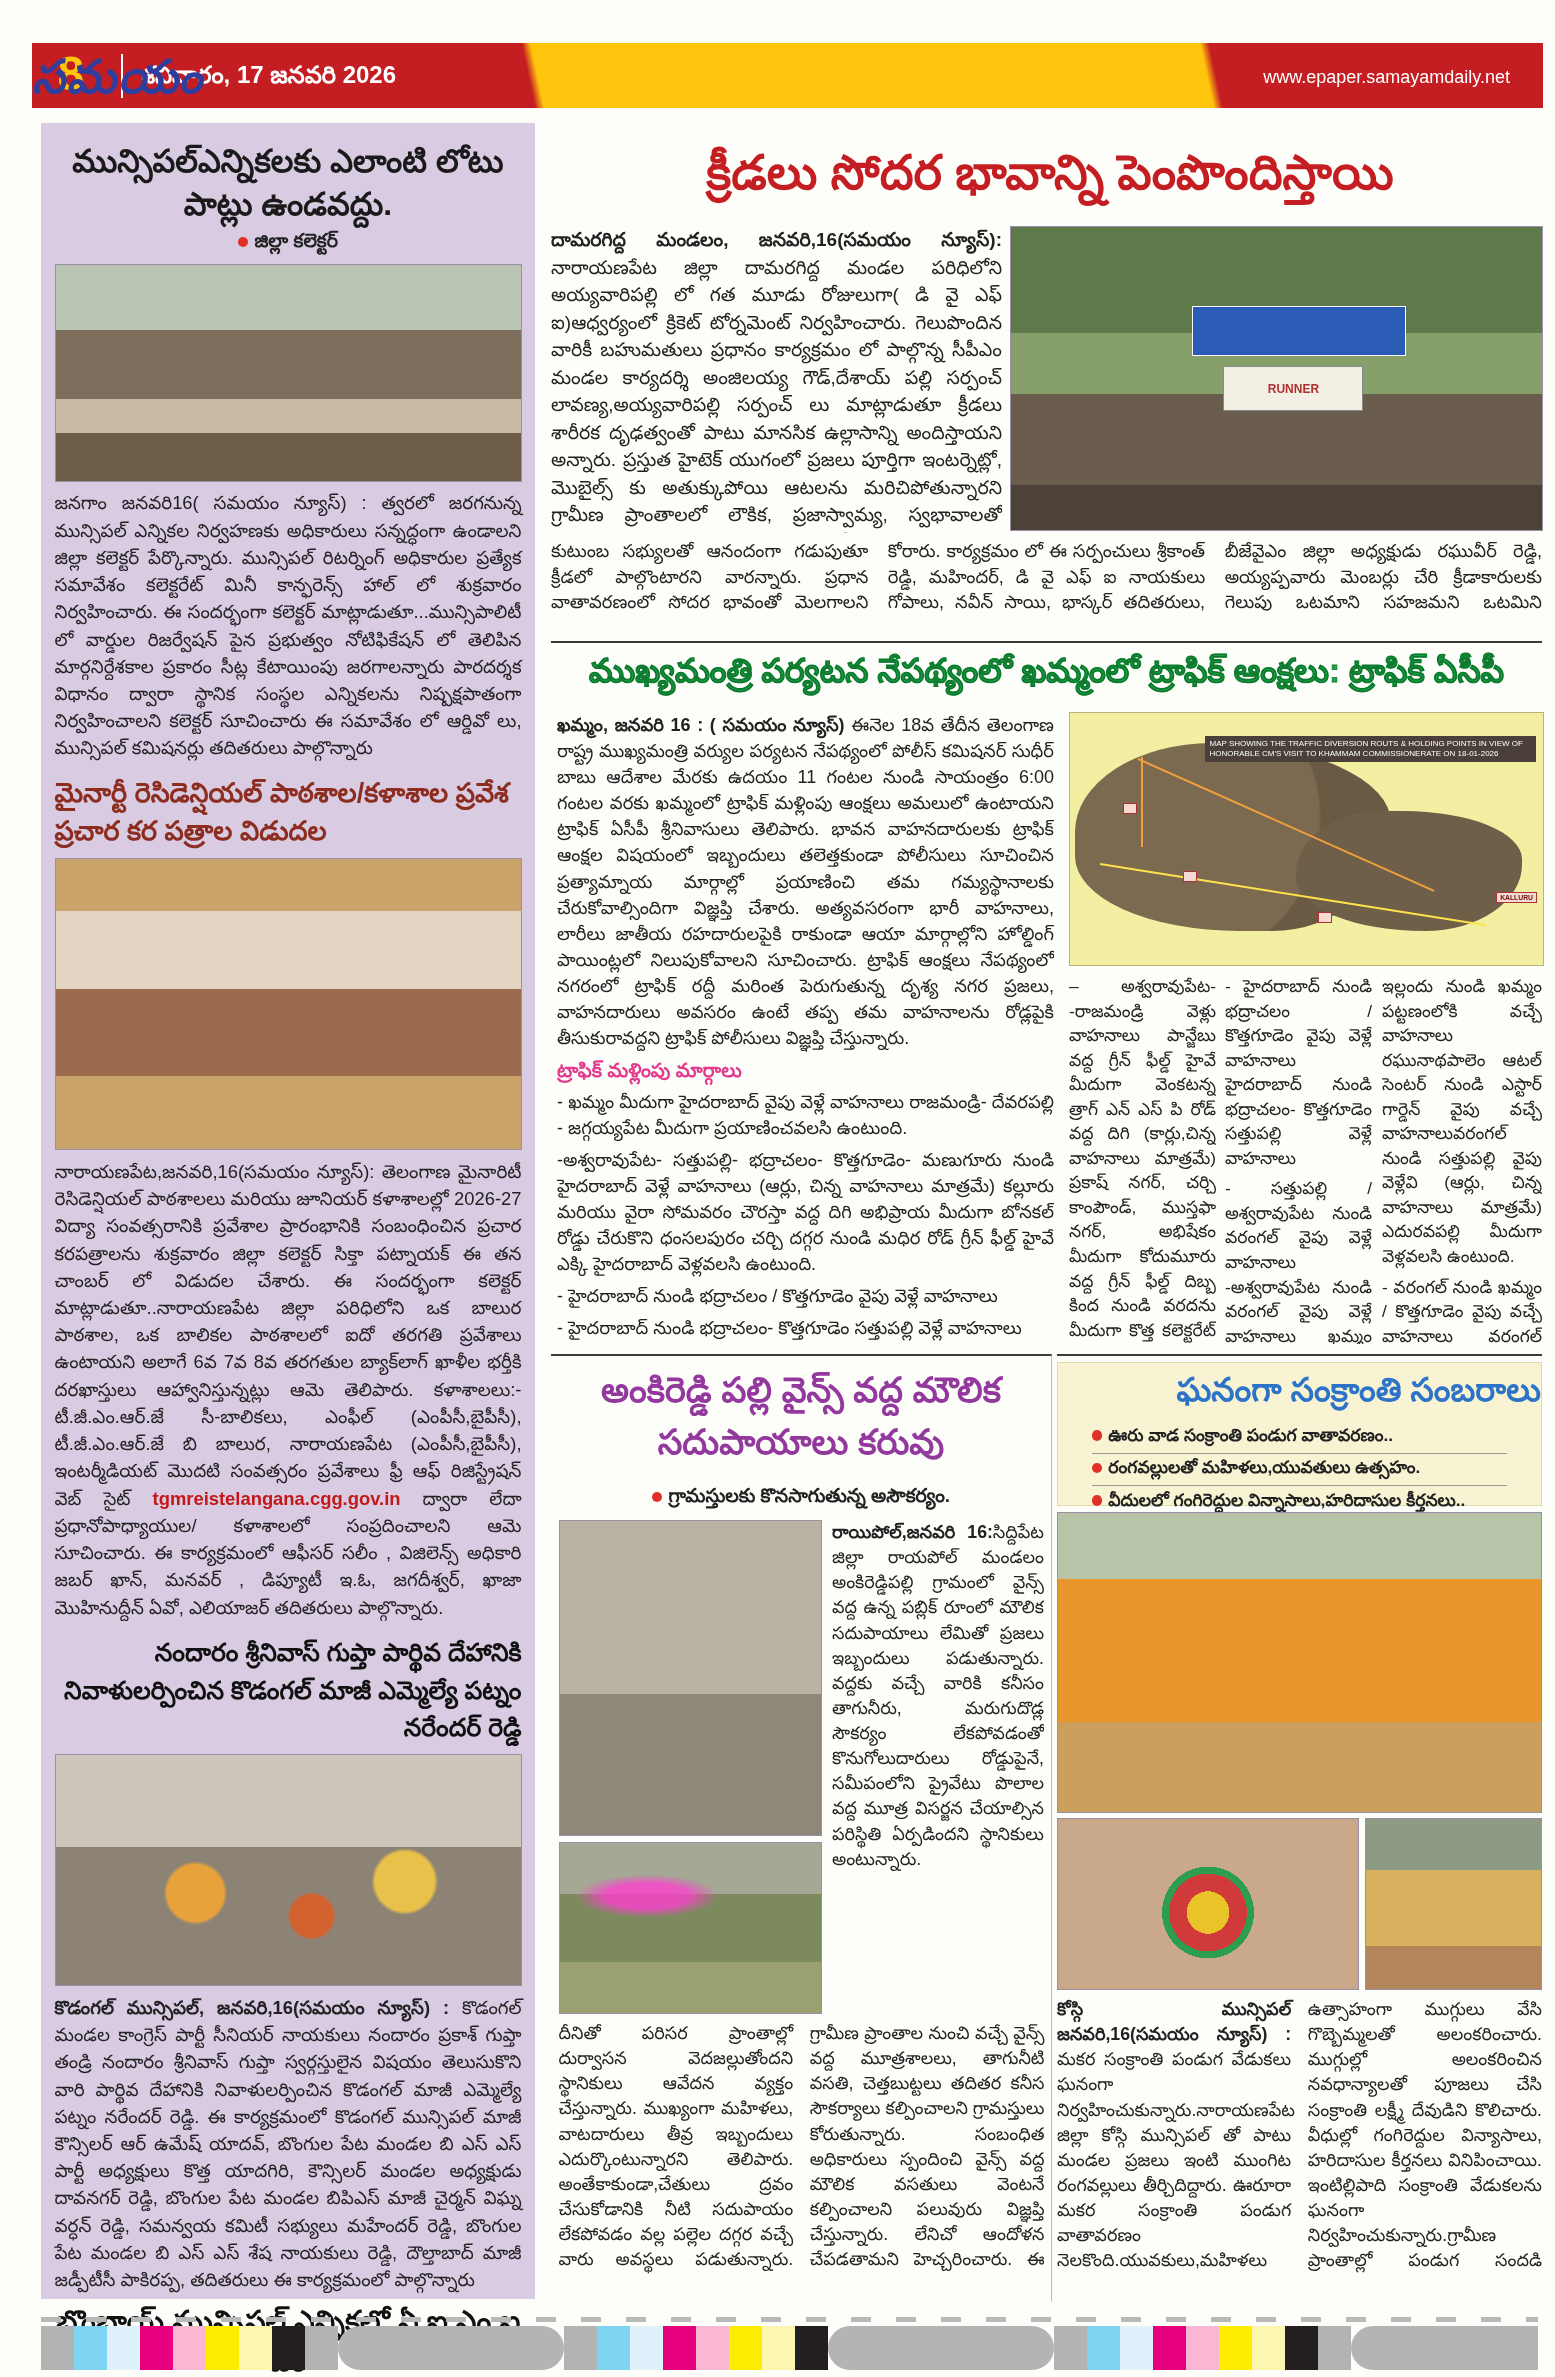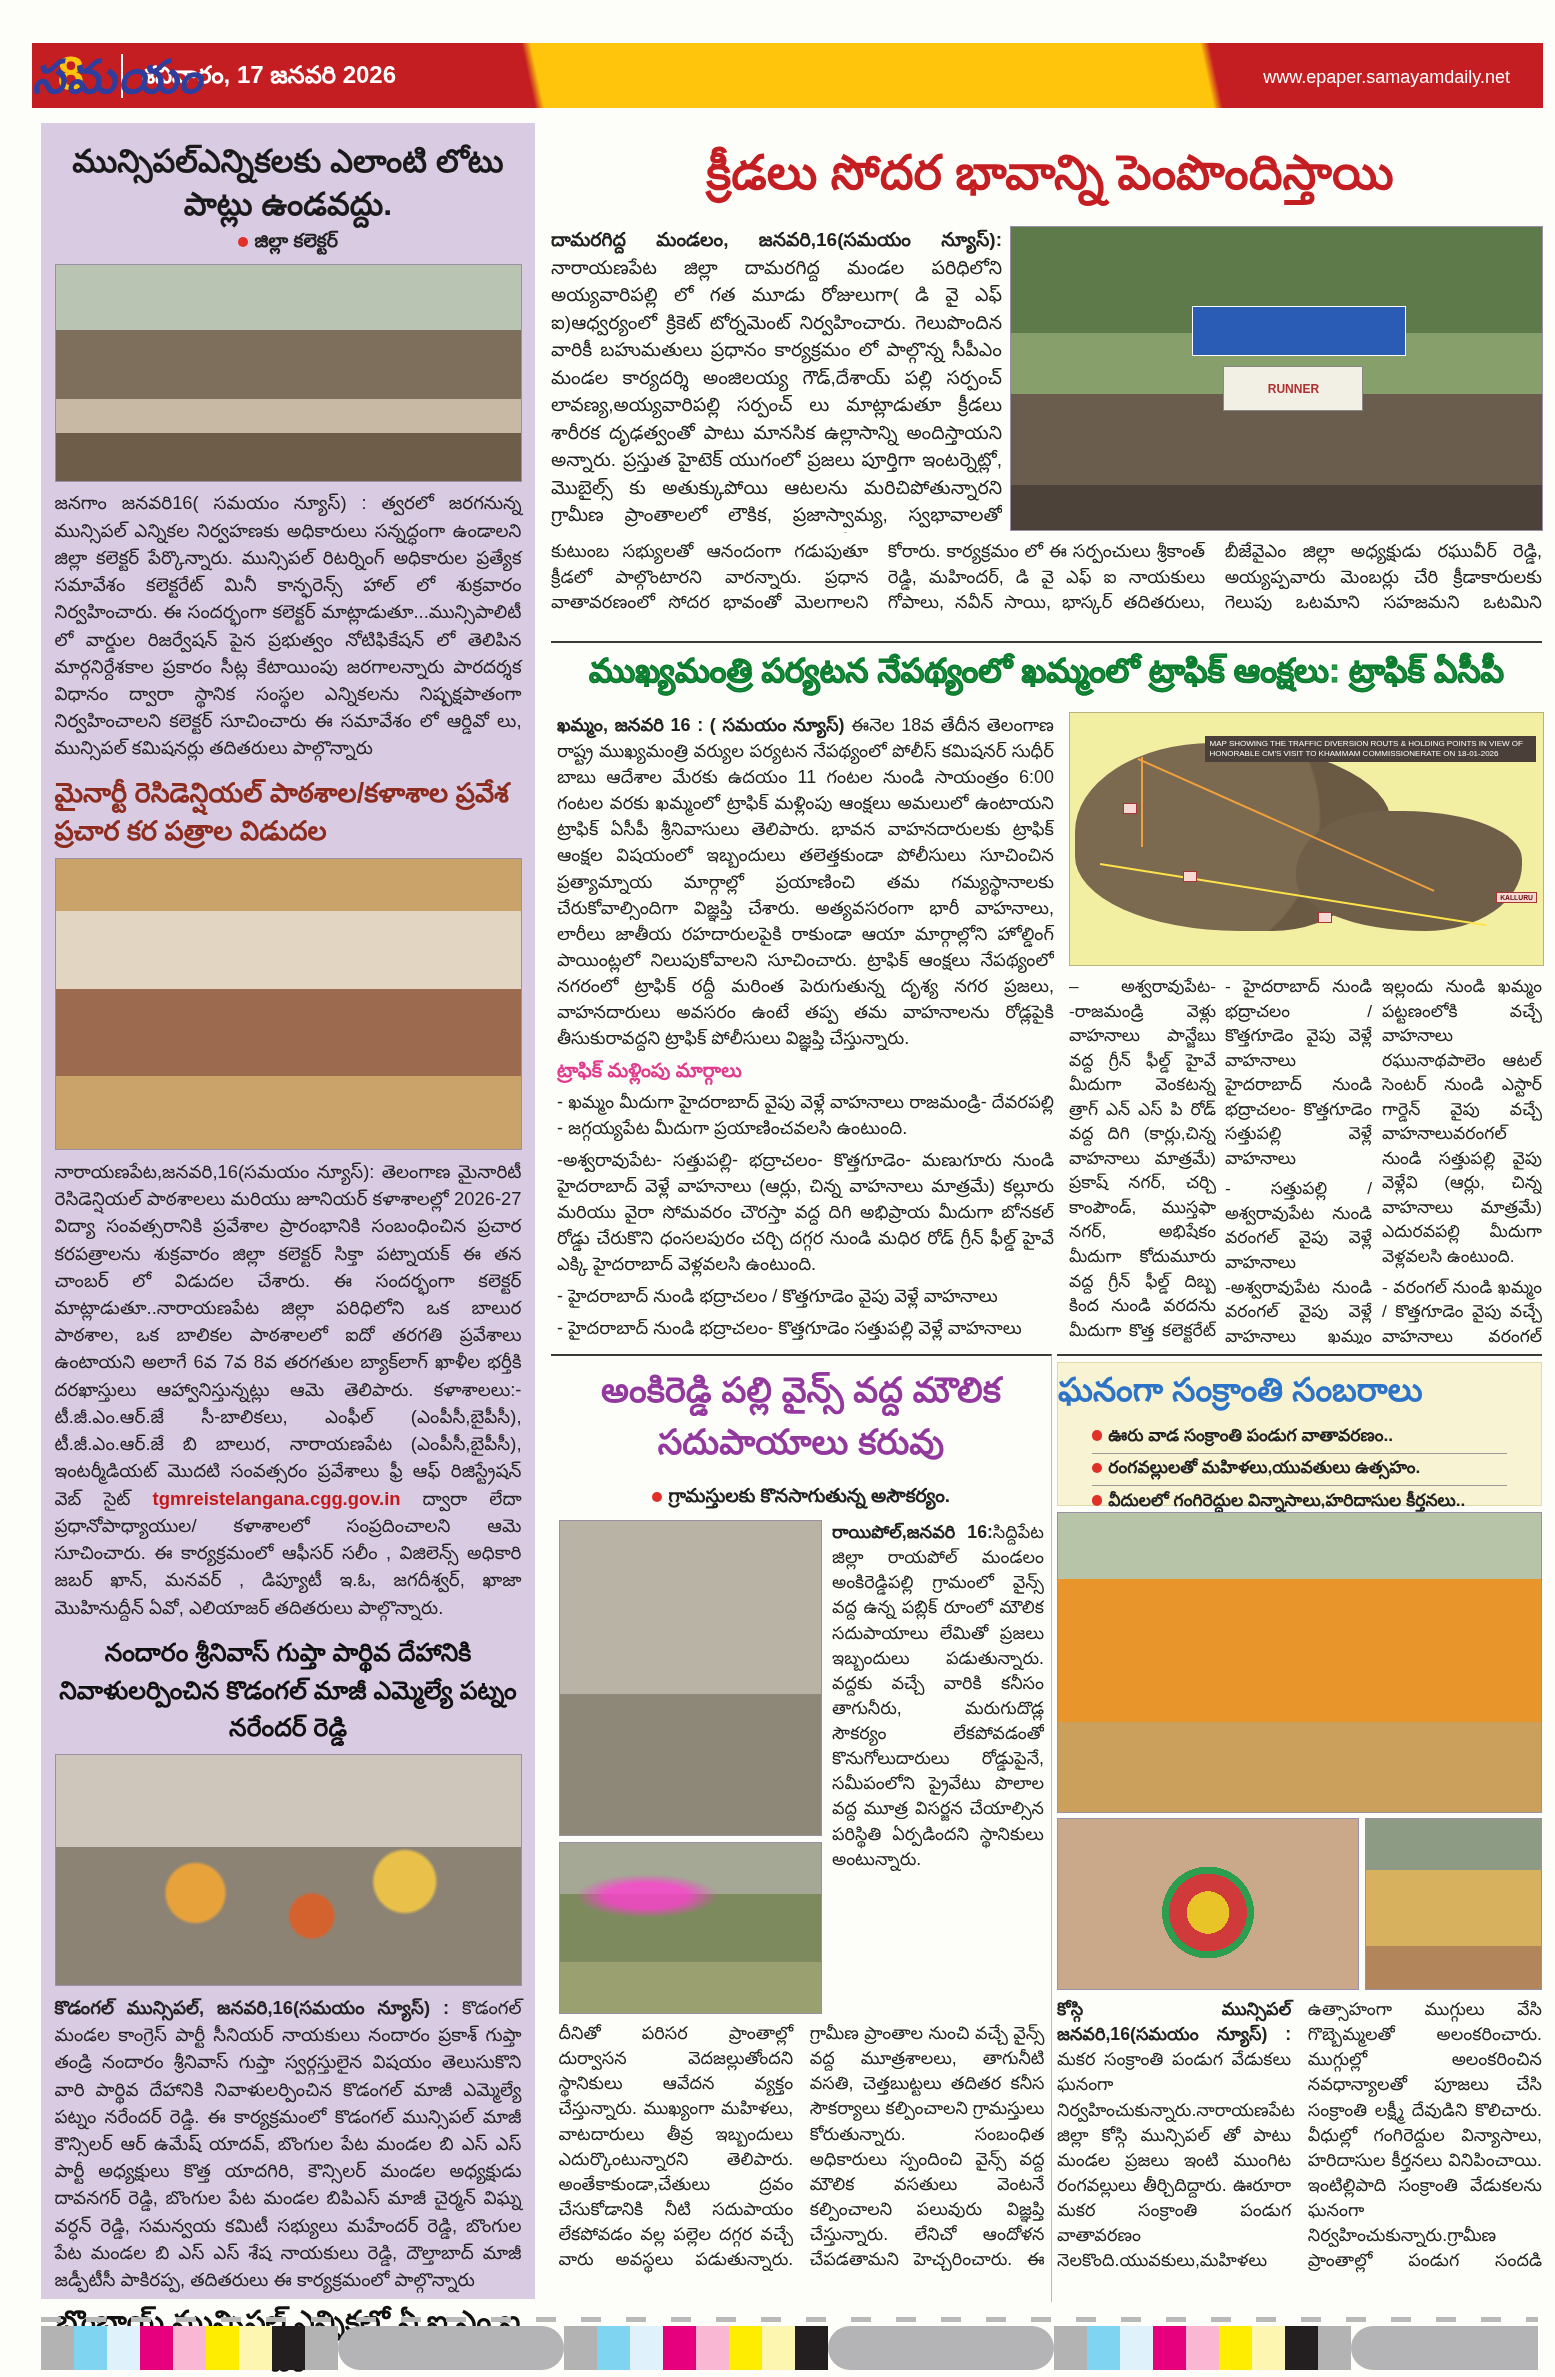--- a/index.html
+++ b/index.html
@@ -19,21 +19,21 @@
   .hdr-web{position:absolute;right:33px;top:24px;color:#fff;font-size:18px;}
 
   
   .leftpanel{left:41px;top:123px;width:494px;height:2176px;background:var(--lavender);
     padding:10.5px 13.5px;box-sizing:border-box;}
   .lp-h1{font-size:32px;line-height:1.35;font-weight:bold;color:#1a1a1a;text-align:center;margin:6px 0 3px;}
   .lp-by{font-size:19px;font-weight:bold;text-align:center;margin:4.5px 0 7.5px;}
   .dot{display:inline-block;width:10.5px;height:10.5px;border-radius:50%;background:var(--bullet);margin-right:6px;}
   .lp-body{font-size:18.4px;line-height:1.48;text-align:justify;margin:7.5px 0;}
   .lp-h2{font-size:27px;line-height:1.4;font-weight:bold;color:var(--maroon);text-align:left;margin:13.5px 0 7.5px;}
-  .lp-h3{font-size:25px;line-height:1.5;font-weight:bold;color:#111;text-align:center;margin:13.5px 0 7.5px;}
+  .lp-h3{font-size:25px;line-height:1.5;font-weight:bold;color:#111;text-align:right;margin:13.5px 0 7.5px;}
   .lp-h4{font-size:29px;font-weight:bold;color:#111;text-align:center;margin:12px 0 6px;}
   .lead{font-weight:bold;}
   .redlink{color:#c41818;font-weight:bold;}
 
   
   .ph{border:0.8px solid #9a8fa6;box-sizing:border-box;background-color:#8d7f6d;position:relative;overflow:hidden;}
   .ph-meeting{background:linear-gradient(180deg,#b9c4b2 0 30%,#7d6f5c 30% 62%,#c8b9a4 62% 78%,#6e5d49 78%);}
   .ph-posters{background:linear-gradient(180deg,#caa36a 0 18%,#e2d6c2 18% 45%,#9c6a4e 45% 75%,#caa36a 75%);}
   .ph-funeral{background:radial-gradient(circle at 30% 60%,#e8a23c 0 8%,transparent 9%),radial-gradient(circle at 55% 70%,#d4622f 0 7%,transparent 8%),radial-gradient(circle at 75% 55%,#e8c04a 0 8%,transparent 9%),linear-gradient(180deg,#cfc6bb 0 40%,#8c8374 40%);}
   .ph-cricket{background:linear-gradient(180deg,#5e7a4b 0 35%,#87a06b 35% 55%,#6b5d4d 55% 85%,#4c423a 85%);}
@@ -92,21 +92,21 @@
   .ank-pa{position:absolute;left:7.5px;top:164px;width:263px;height:316px;}
   .ank-pb{position:absolute;left:7.5px;top:486px;width:263px;height:172px;}
   .ank-rt{position:absolute;left:281px;top:164px;width:212px;height:494px;font-size:17.7px;line-height:1.42;text-align:justify;overflow:hidden;}
   .ank-bt{position:absolute;left:7.5px;top:665px;width:486px;height:275px;font-size:17.7px;line-height:1.42;
     column-count:2;column-gap:16.6px;text-align:justify;overflow:hidden;}
 
   
   .sank{left:1057px;top:1354px;width:485px;height:946px;border-top:2.3px solid #3a3a3a;}
   .sk-box{position:absolute;left:0;top:6px;width:485px;height:144px;background:var(--cream);
     border:0.8px solid #e0d9a8;box-sizing:border-box;}
-  .sk-h{font-size:33px;font-weight:bold;color:var(--skblue);text-align:left;margin:7.5px 0 4.5px;}
+  .sk-h{font-size:33px;font-weight:bold;color:var(--skblue);text-align:right;margin:7.5px 0 4.5px;}
   .sk-list{width:86%;margin:0 auto;}
   .sk-list>div{font-size:17.3px;font-weight:bold;padding:3.8px 0;}
   .sk-list>div:not(:last-child){border-bottom:0.8px solid #999;}
   .sk-pa{position:absolute;left:0;top:156px;width:485px;height:301px;}
   .sk-pb{position:absolute;left:0;top:462px;width:302px;height:172px;}
   .sk-pc{position:absolute;left:308px;top:462px;width:177px;height:172px;}
   .sk-body{position:absolute;left:0;top:641px;width:485px;height:301px;font-size:17.7px;line-height:1.42;
     column-count:2;column-gap:16.6px;text-align:justify;overflow:hidden;}
 
   

